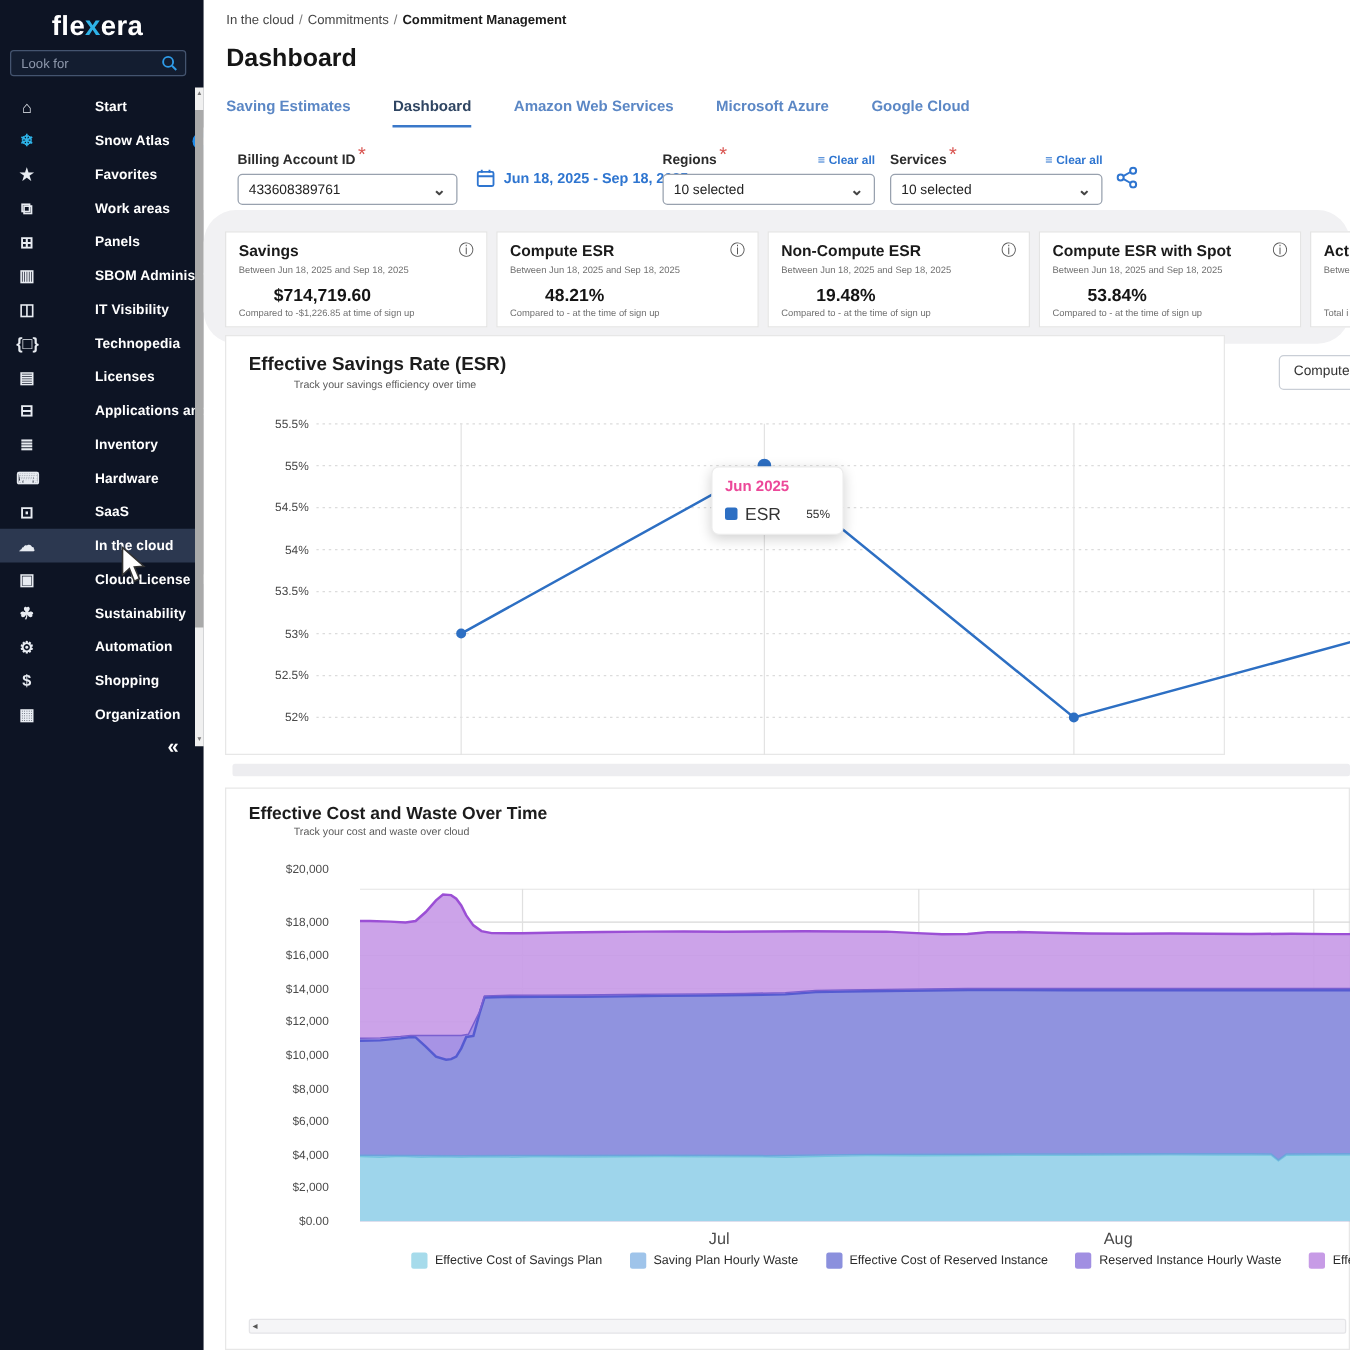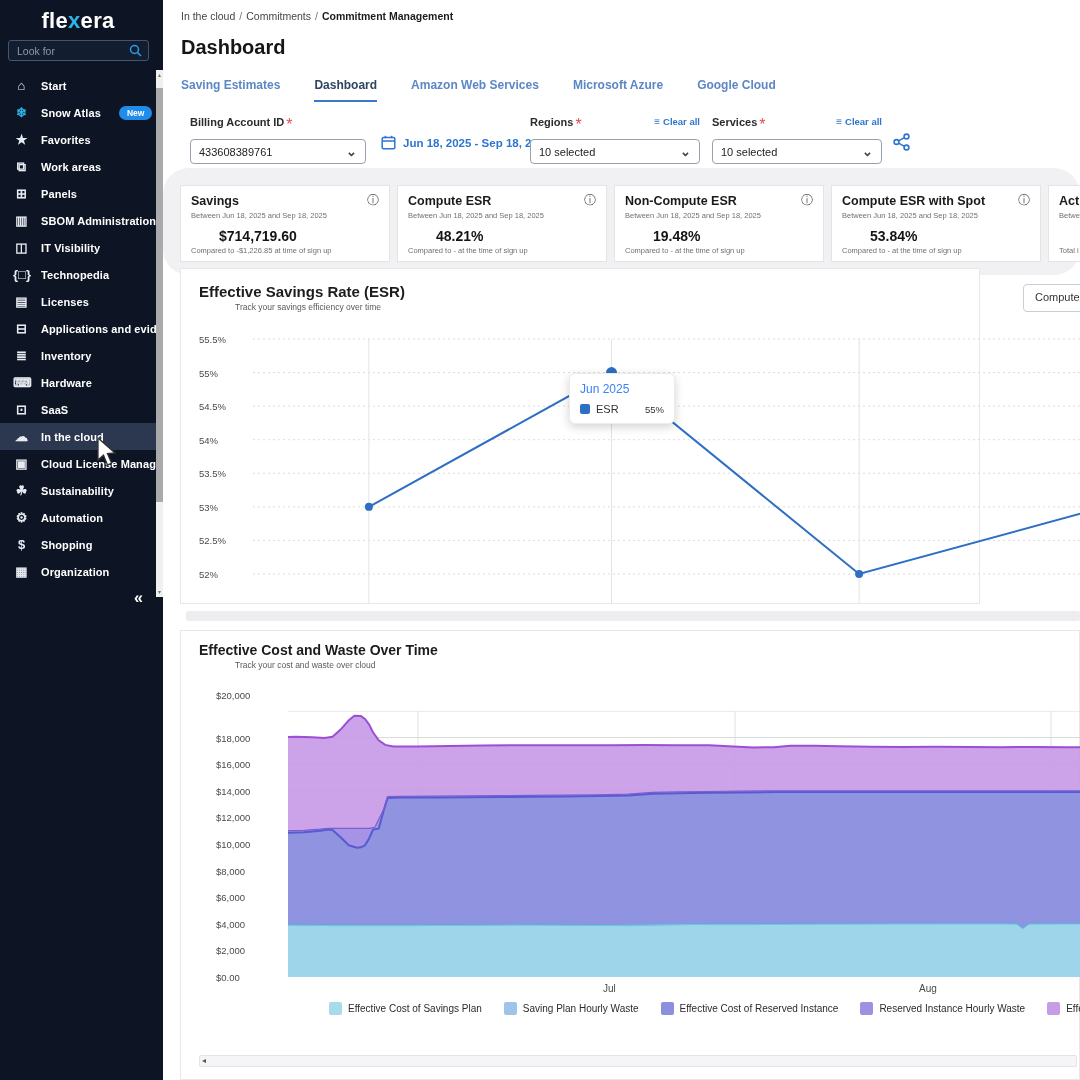--- a/index.html
+++ b/index.html
@@ -11,21 +11,21 @@
   .logo{position:absolute;left:0;top:8px;width:156px;text-align:center;font-size:22px;font-weight:700;letter-spacing:.3px;color:#fff;}
   .logo .logo-x{color:#2eb3e8;}
   .search{position:absolute;left:8px;top:40px;width:141px;height:21px;background:#131d30;border:1px solid #44546f;border-radius:3px;display:flex;align-items:center;box-sizing:border-box;padding:0 6px;}
   .search input{flex:1;min-width:0;background:transparent;border:none;outline:none;color:#cdd4e0;font-size:10.5px;font-family:inherit;}
   .search input::placeholder{color:#8d97ab;}
   .nav{position:absolute;left:0;top:72px;width:156px;}
   .nav-item{height:27px;display:flex;align-items:center;padding-left:13px;gap:11px;font-size:11px;font-weight:700;cursor:pointer;}
   .nav-item.active{background:#2c3850;}
   .nav-icon{width:17px;text-align:center;font-size:13px;line-height:13px;color:#e8ecf2;flex:none;}
   .nav-icon.blue{color:#2eb3e8;}
-  .nav-label{white-space:nowrap;letter-spacing:.1px;}
+  .nav-label{white-space:nowrap;letter-spacing:.1px;margin-left:35px;}
   .badge{margin-left:7px;background:#1f8ceb;color:#fff;font-size:8.5px;font-weight:700;padding:2px 8px;border-radius:9px;}
   .sb-track{position:absolute;right:0;top:70px;width:7px;height:527px;background:#f0f0f0;}
   .sb-arrow{position:absolute;width:7px;text-align:center;font-size:6px;color:#777;line-height:8px;}
   .sb-thumb{position:absolute;left:0;top:18px;width:7px;height:414px;background:#aaaaaa;}
   .collapse{position:absolute;left:134px;top:589px;font-size:16px;font-weight:700;color:#fff;cursor:pointer;}
   .cursor-svg{position:absolute;left:96px;top:437px;z-index:50;}
 
   
   .main{position:absolute;left:163px;top:0;width:917px;height:1080px;background:#fff;}
   .breadcrumb{position:absolute;left:18px;top:10px;font-size:10.5px;color:#454545;}
@@ -36,21 +36,21 @@
   .tab{font-size:12px;font-weight:700;color:#5b87c5;padding-bottom:8px;cursor:pointer;}
   .tab.active{color:#2f4562;border-bottom:3px solid #3a78c9;}
 
   
   .filterbar{position:absolute;left:0;top:102px;right:0;height:66px;background:#fff;}
   .f-label{font-size:11px;font-weight:700;color:#2b2b2b;}
   .req{color:#d9534f;margin-left:2px;}
   .f-group{position:absolute;top:14px;}
   .selectbox{margin-top:5px;height:25px;border:1px solid #98a1ae;border-radius:4px;background:#fff;display:flex;align-items:center;box-sizing:border-box;padding:0 8px;font-size:11px;color:#222;cursor:pointer;}
   .selectbox .chev{margin-left:auto;font-size:13px;line-height:10px;color:#444;font-weight:700;}
-  .label-row{display:flex;align-items:flex-start;}
+  .label-row{display:flex;align-items:flex-end;}
   .clear-all{margin-left:auto;font-size:9.5px;color:#2e75d0;font-weight:700;cursor:pointer;white-space:nowrap;}
   .clear-all .ca-icon{font-size:10px;margin-right:3px;}
   .date-group{position:absolute;left:218px;top:33px;display:flex;align-items:center;gap:7px;color:#2e75d0;font-size:11.5px;font-weight:700;cursor:pointer;}
   .share-btn{position:absolute;left:730px;top:31px;cursor:pointer;}
 
   
   .band-cards{position:absolute;left:0;top:168px;right:0;height:107px;background:#f1f1f3;border-radius:26px;}
   .cards-row{position:absolute;left:17px;top:17px;display:flex;gap:7px;}
   .kpi-card{width:210px;height:77px;background:#fff;border:1px solid #e4e4e4;box-sizing:border-box;padding:8px 10px;flex:none;position:relative;}
   .kpi-title{font-size:12.5px;font-weight:700;color:#1a1a1a;}
@@ -59,30 +59,30 @@
   .kpi-value{font-size:14px;font-weight:700;color:#141414;margin-top:8px;margin-left:28px;}
   .kpi-foot{font-size:7.5px;color:#707070;margin-top:2px;}
 
   
   .chart-card{position:absolute;background:#fff;border:1px solid #e7e7e7;box-sizing:border-box;}
   #esr-card{left:17px;top:268px;width:800px;height:336px;}
   #cost-card{left:17px;top:630px;width:900px;height:450px;}
   .chart-title{position:absolute;left:18px;font-size:15px;font-weight:700;color:#1c1c1c;}
   .chart-sub{position:absolute;left:18px;font-size:8.5px;color:#5a5a5a;margin-left:36px;}
   .esr-btn{position:absolute;left:842px;top:15px;height:26px;line-height:24px;padding:0 11px;border:1px solid #c9ced6;border-radius:4px;background:#fff;font-size:11px;color:#333;white-space:nowrap;cursor:pointer;}
-  .tick-label{position:absolute;font-size:9.5px;color:#4a4a4a;text-align:left;}
-  .x-label{position:absolute;font-size:10px;color:#4a4a4a;margin-left:36px;}
+  .tick-label{position:absolute;font-size:9.5px;color:#4a4a4a;text-align:right;}
+  .x-label{position:absolute;font-size:13px;color:#4a4a4a;}
   .plot{position:absolute;}
 
   .tooltip{position:absolute;left:388px;top:104px;width:84px;background:#fff;border:1px solid #ececec;border-radius:6px;
            box-shadow:0 3px 10px rgba(0,0,0,.18);padding:8px 10px;z-index:5;}
-  .tt-title{font-size:12px;font-weight:400;color:#3b82f6;}
+  .tt-title{font-size:12px;font-weight:700;color:#ec4899;}
   .tt-row{display:flex;align-items:center;gap:6px;margin-top:7px;}
   .tt-swatch{width:10px;height:10px;border-radius:2px;flex:none;}
-  .tt-name{font-size:11px;color:#333;}
+  .tt-name{font-size:14px;color:#333;}
   .tt-val{margin-left:auto;font-size:9.5px;color:#333;}
 
   .legend{position:absolute;left:148px;top:371px;display:flex;align-items:center;gap:22px;white-space:nowrap;}
   .legend-item{display:flex;align-items:center;gap:6px;cursor:pointer;}
   .legend-swatch{width:13px;height:13px;border-radius:2px;flex:none;}
   .legend-label{font-size:10px;color:#2b2b2b;}
 
   .hscroll{position:absolute;background:#f5f5f7;border:1px solid #e4e4e7;border-radius:2px;box-sizing:border-box;}
   .hscroll .arr{position:absolute;left:2px;top:0;font-size:8px;line-height:10px;color:#555;}
   .gap-strip{position:absolute;left:23px;top:611px;width:894px;height:10px;background:#ededf0;border-radius:2px;}

